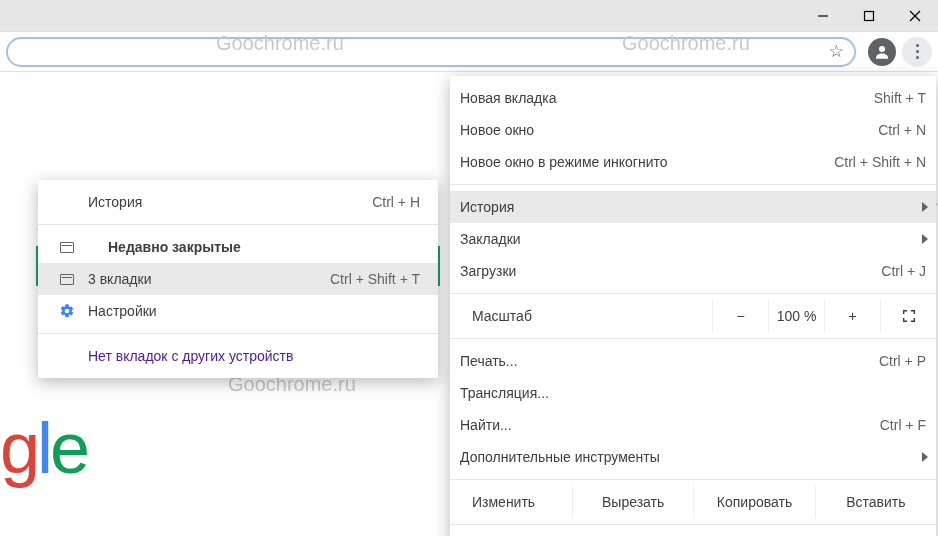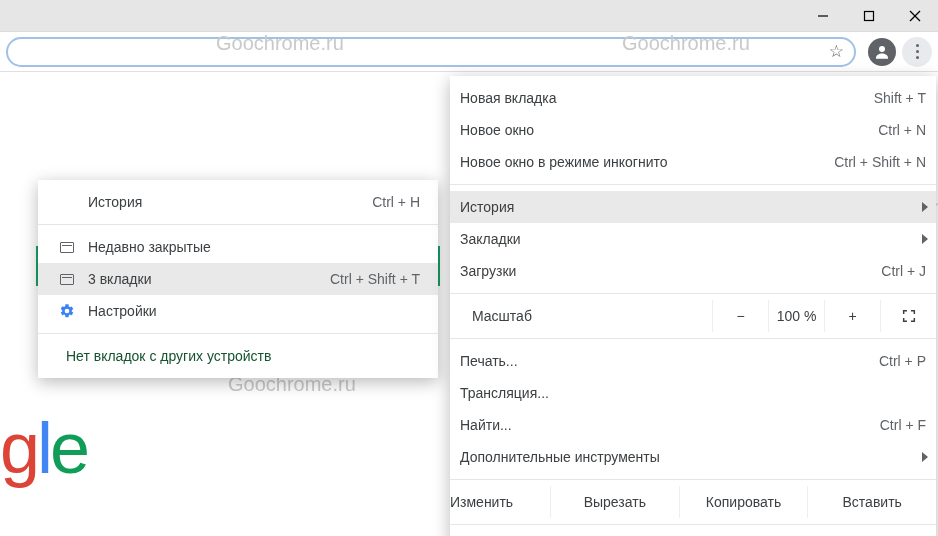--- a/index.html
+++ b/index.html
@@ -122,20 +122,21 @@
   .zoom-cell {
     width: 56px; height: 32px; display: flex;
     align-items: center; justify-content: center;
     border-left: 1px solid #eee;
     cursor: pointer;
   }
   .zoom-pct { cursor: default; }
 
   .edit-row {
     height: 32px; display: flex; align-items: stretch;
+    padding-left: 22px;
   }
   .edit-label { display: flex; align-items: center; width: 100px; }
   .edit-cell {
     flex: 1; display: flex; align-items: center; justify-content: center;
     border-left: 1px solid #eee; cursor: pointer;
   }
 
   
   .sub-menu {
     position: absolute;
@@ -147,23 +148,23 @@
     z-index: 20;
   }
   .sm-item {
     height: 32px; display: flex; align-items: center;
     padding: 0 18px; cursor: pointer;
   }
   .sm-icon { width: 22px; display: inline-flex; justify-content: center; margin-right: 10px; }
   .sm-label { flex: 1; }
   .sm-sc { color: #5f6368; }
   .sm-item.highlighted { background: #e9e9e9; }
-  .sm-header { font-weight: 400; }
+  .sm-header { font-weight: 700; gap: 20px; }
   .sm-sep { height: 1px; background: #e6e6e6; margin: 6px 0; }
-  .sm-disabled { color: #14532d; cursor: default; padding-left: 28px; }
+  .sm-disabled { color: #4c1d95; cursor: default; padding-left: 50px; }
   .green-box {
     position: absolute;
     border: 2px solid #1aa169;
     pointer-events: none;
   }
 
   .tabs-icon {
     width: 14px; height: 11px; border: 1.5px solid #5f6368;
     border-radius: 1px; position: relative; display: inline-block;
   }

